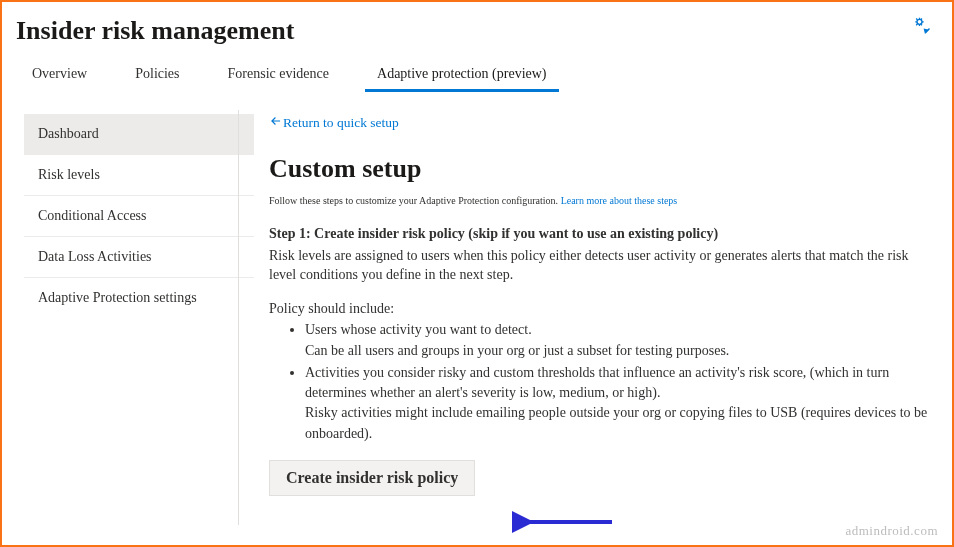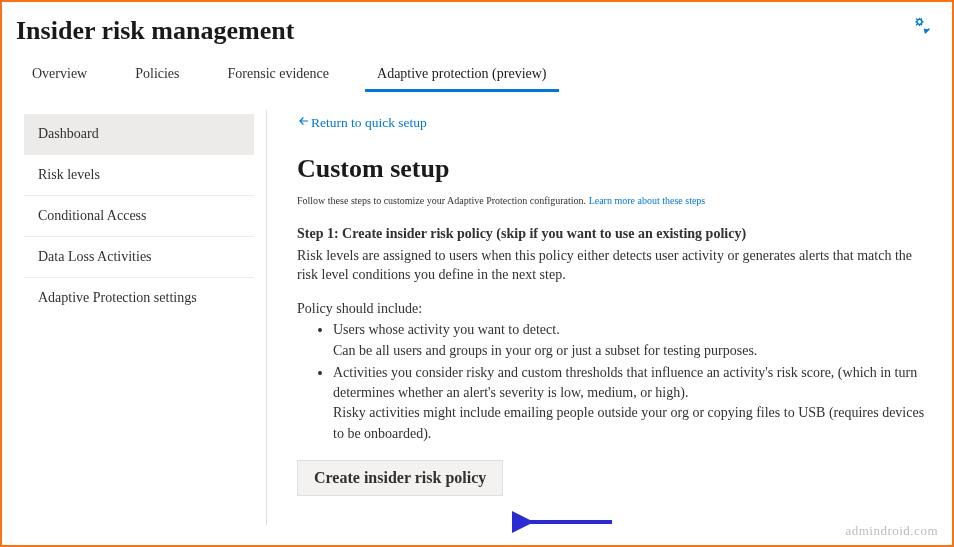--- a/index.html
+++ b/index.html
@@ -6,21 +6,21 @@
   html, body { width: 954px; height: 547px; font-family: "Segoe UI", Arial, sans-serif; color: #323130; background: #fff; }
   .frame { width: 954px; height: 547px; border: 2px solid #f97316; position: relative; overflow: hidden; font-family: Liberation Serif, serif; }
   .header { padding: 14px 20px 8px 14px; display: flex; justify-content: space-between; align-items: flex-start; }
   .title { font-size: 26px; font-weight: 700; color: #1b1a19; }
   .gear { color: #0078d4; }
   .tabs { display: flex; gap: 16px; padding: 6px 0 0 14px; border-bottom: 0; }
   .tab { padding: 6px 16px 10px 16px; font-size: 14px; color: #323130; cursor: pointer; position: relative; }
   .tab.active { color: #1b1a19; }
   .tab.active::after { content:""; position:absolute; left:4px; right:4px; bottom:0; height:3px; background:#0078d4; }
   .body { display: flex; height: calc(100% - 110px); padding-top: 12px; }
-  .sidebar { width: 265px; padding: 10px 16px 0 22px; position: relative; }
+  .sidebar { width: 237px; padding: 10px 16px 0 22px; position: relative; }
   .sidebar::after { content:""; position:absolute; top:6px; bottom:0; right:0; width:1px; background:#e1dfdd; }
   .side-item { padding: 12px 14px; font-size: 14px; color: #323130; border-bottom: 1px solid #edebe9; width: 230px; cursor: pointer; }
   .side-item:last-child { border-bottom: none; }
   .side-item.selected { background: #edebe9; }
   .main { flex: 1; padding: 10px 20px 10px 30px; overflow: auto; }
   .section-title { font-size: 14px; font-weight: 600; margin-bottom: 14px; }
   .return { display: inline-flex; align-items: center; gap: 0; color: #0078d4; font-size: 13.5px; margin-bottom: 22px; cursor: pointer; }
   .h2 { font-size: 26px; font-weight: 700; margin-bottom: 10px; color:#1b1a19; }
   .desc { font-size: 10px; margin-bottom: 18px; line-height: 1.35; }
   .link { color: #0078d4; cursor: pointer; }

